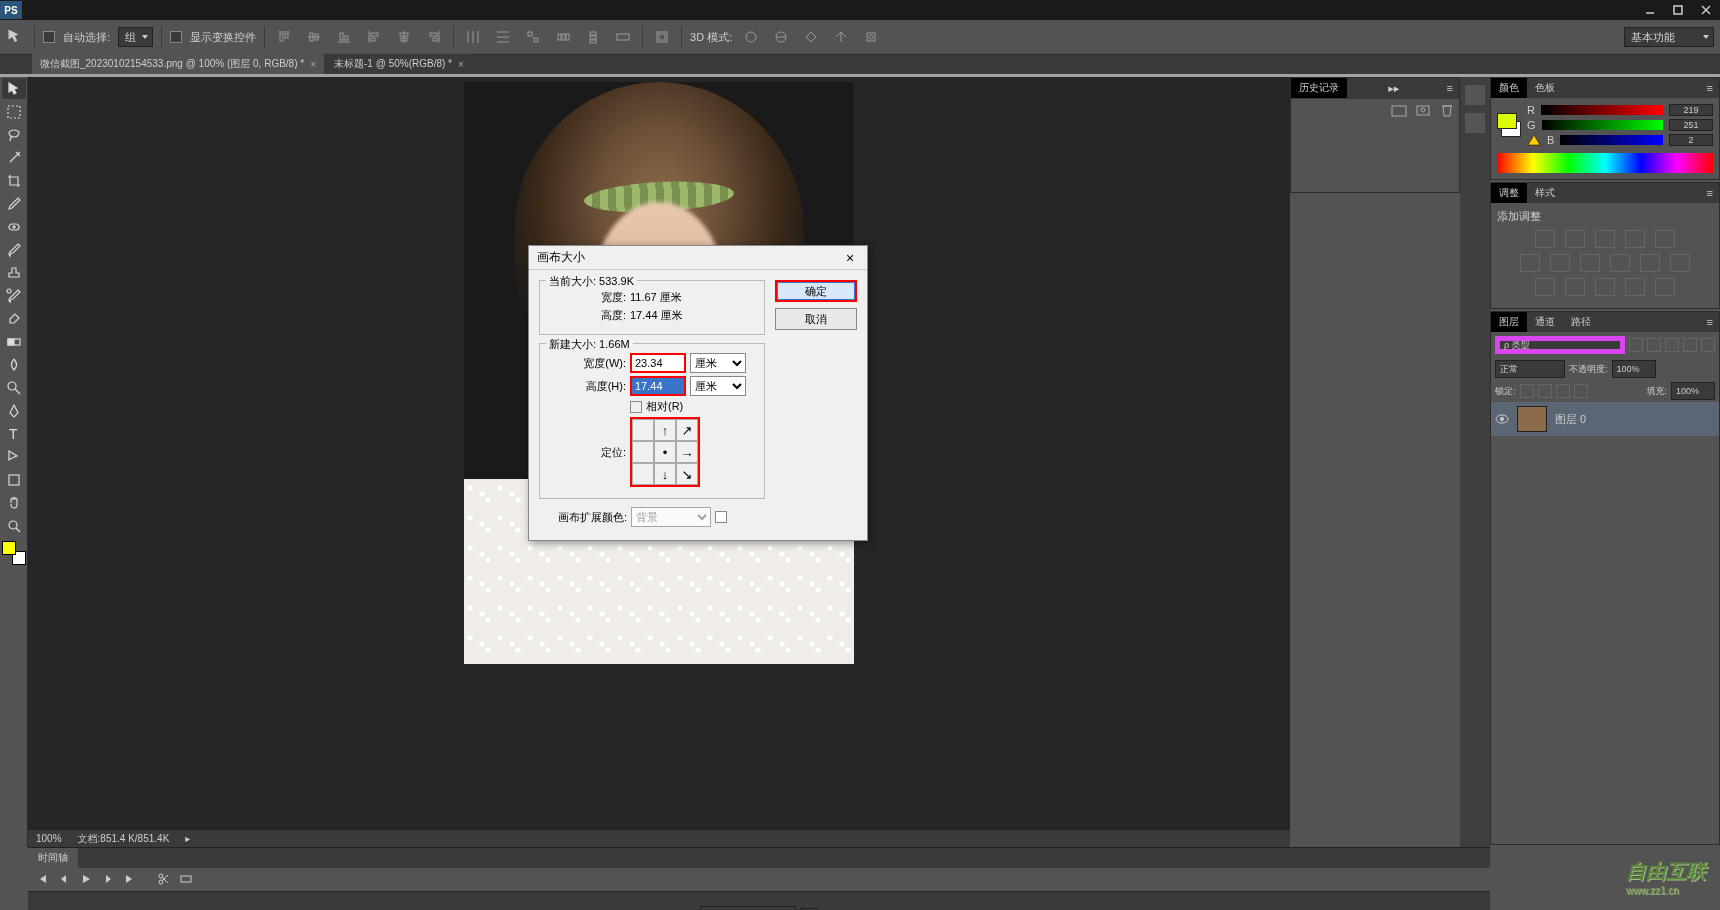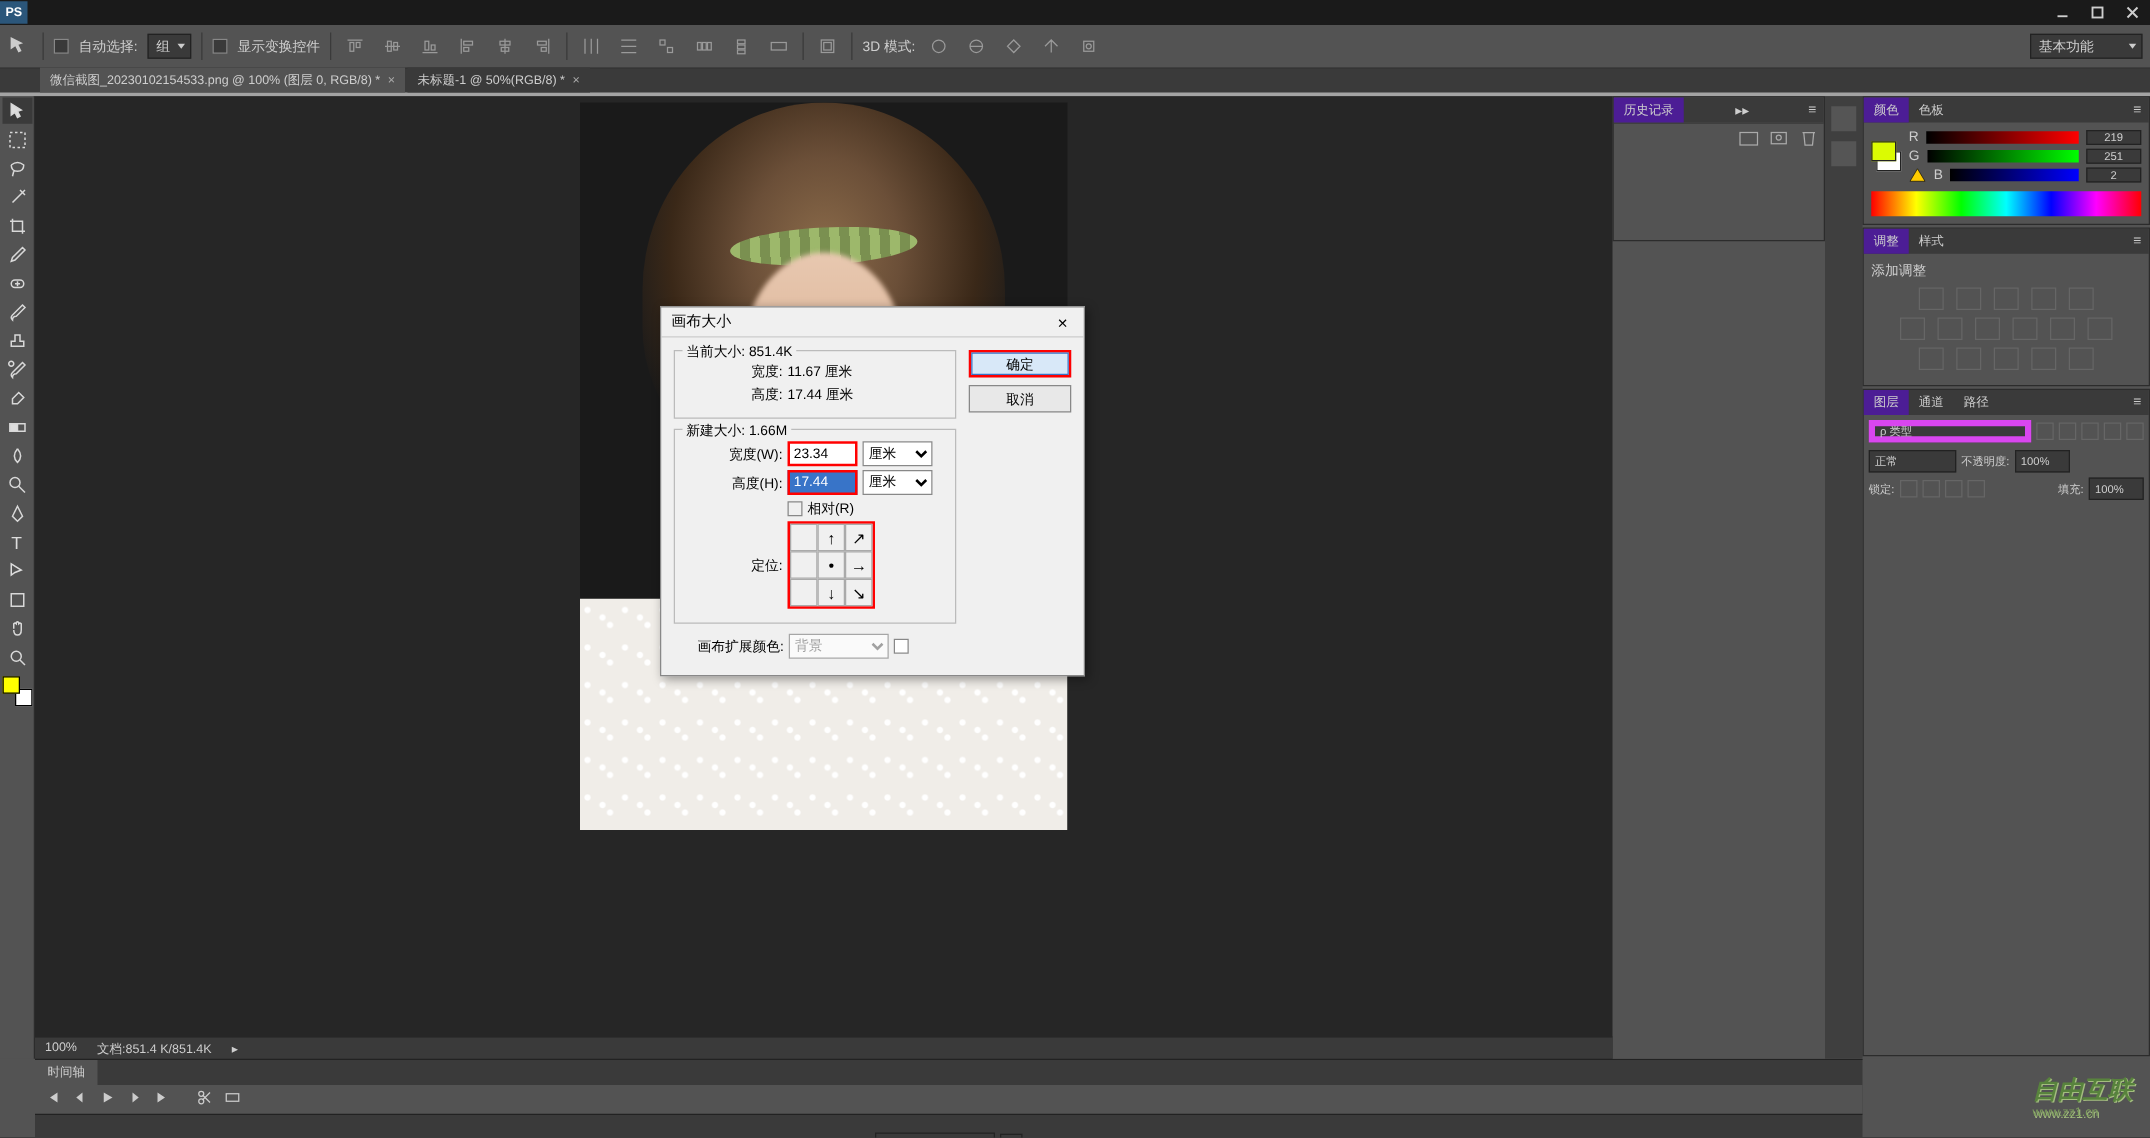--- a/index.html
+++ b/index.html
@@ -56,21 +56,21 @@
 .panels-right { width: 430px; background: #535353; display: flex; }
 .mini-icons { width: 30px; background: #3f3f3f; padding-top: 8px; display: flex; flex-direction: column; align-items: center; gap: 8px; }
 .mini-icons div { width: 20px; height: 20px; background: #555; }
 
 .panel-col1 { width: 170px; display: flex; flex-direction: column; }
 .panel-col2 { width: 230px; display: flex; flex-direction: column; }
 
 .panel { background: #535353; border: 1px solid #2c2c2c; margin-bottom: 2px; }
 .panel-tabs { height: 20px; background: #3a3a3a; display: flex; align-items: center; }
 .ptab { padding: 0 8px; height: 100%; display: flex; align-items: center; font-size: 10px; }
-.ptab.active { background: #4c1d95; }
+.ptab.active { background: #000000; }
 .ptab-menu { margin-left: auto; padding: 0 6px; cursor: pointer; }
 .panel-body { padding: 4px; }
 
 .hist-item { display: flex; align-items: center; gap: 6px; padding: 3px 4px; background: #5a6673; margin-bottom: 1px; }
 .hist-item.active { background: #5a6673; }
 .hist-item img, .hist-thumb { width: 22px; height: 18px; background: #8b6b4a; }
 .hist-actions { display: flex; justify-content: flex-end; gap: 8px; padding: 4px; border-top: 1px solid #3a3a3a; }
 .hist-actions div { width: 16px; height: 14px; }
 
 .color-panel-body { display: flex; flex-direction: column; gap: 3px; padding: 6px; }
@@ -435,21 +435,21 @@
     </div>
 
     <div class="dialog">
       <div class="dialog-title">
         <span>画布大小</span>
         <span class="dialog-close">×</span>
       </div>
       <div class="dialog-body">
         <div class="dialog-left">
           <div class="fieldset">
-            <span class="fieldset-label">当前大小: 851.4K</span>
+            <span class="fieldset-label">当前大小: 533.9K</span>
             <div class="field-row">
                 <span class="lbl">宽度:</span>
                 <span>11.67 厘米</span>
               </div>
             <div class="field-row">
                 <span class="lbl">高度:</span>
                 <span>17.44 厘米</span>
               </div>
           </div>
           <div class="fieldset">
@@ -617,20 +617,28 @@
             <div class="dd" style="width:44px">100%</div>
           </div>
           <div class="layers-row2">
             <span>锁定:</span>
             <div style="width:14px;height:14px;border:1px solid #666"></div>
             <div style="width:14px;height:14px;border:1px solid #666"></div>
             <div style="width:14px;height:14px;border:1px solid #666"></div>
             <div style="width:14px;height:14px;border:1px solid #666"></div>
             <span style="margin-left:auto">填充:</span>
             <div class="dd" style="width:44px">100%</div>
+          </div>
+          <div class="layer-item">
+            <div class="layer-eye"><svg width="14" height="12" viewBox="0 0 14 12">
+                  <ellipse cx="7" cy="6" rx="6" ry="4" stroke="#ccc" fill="none"></ellipse>
+                  <circle cx="7" cy="6" r="2" fill="#ccc"></circle>
+                </svg></div>
+            <div class="layer-thumb"></div>
+            <span>图层 0</span>
           </div>
         </div>
       </div>
     </div>
   </div>
 </div>
 
 <div class="timeline">
   <div class="tl-tab">时间轴</div>
   <div class="tl-controls">

